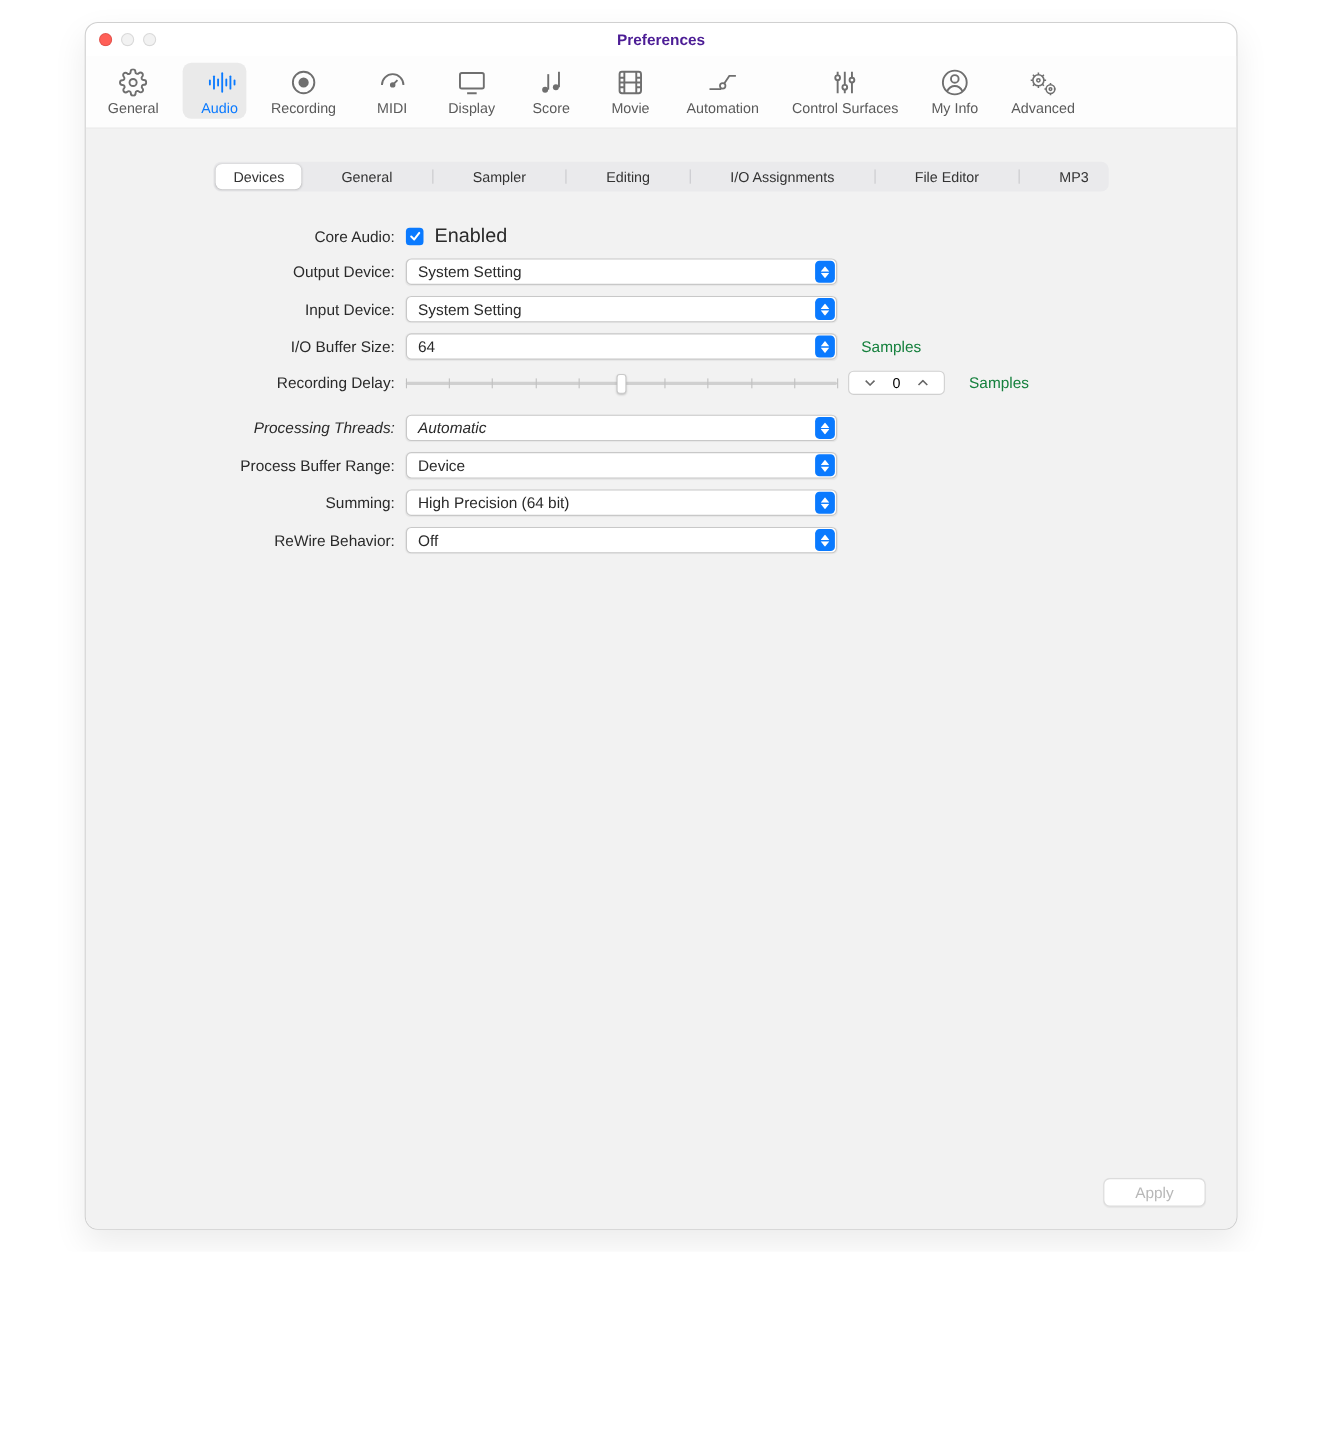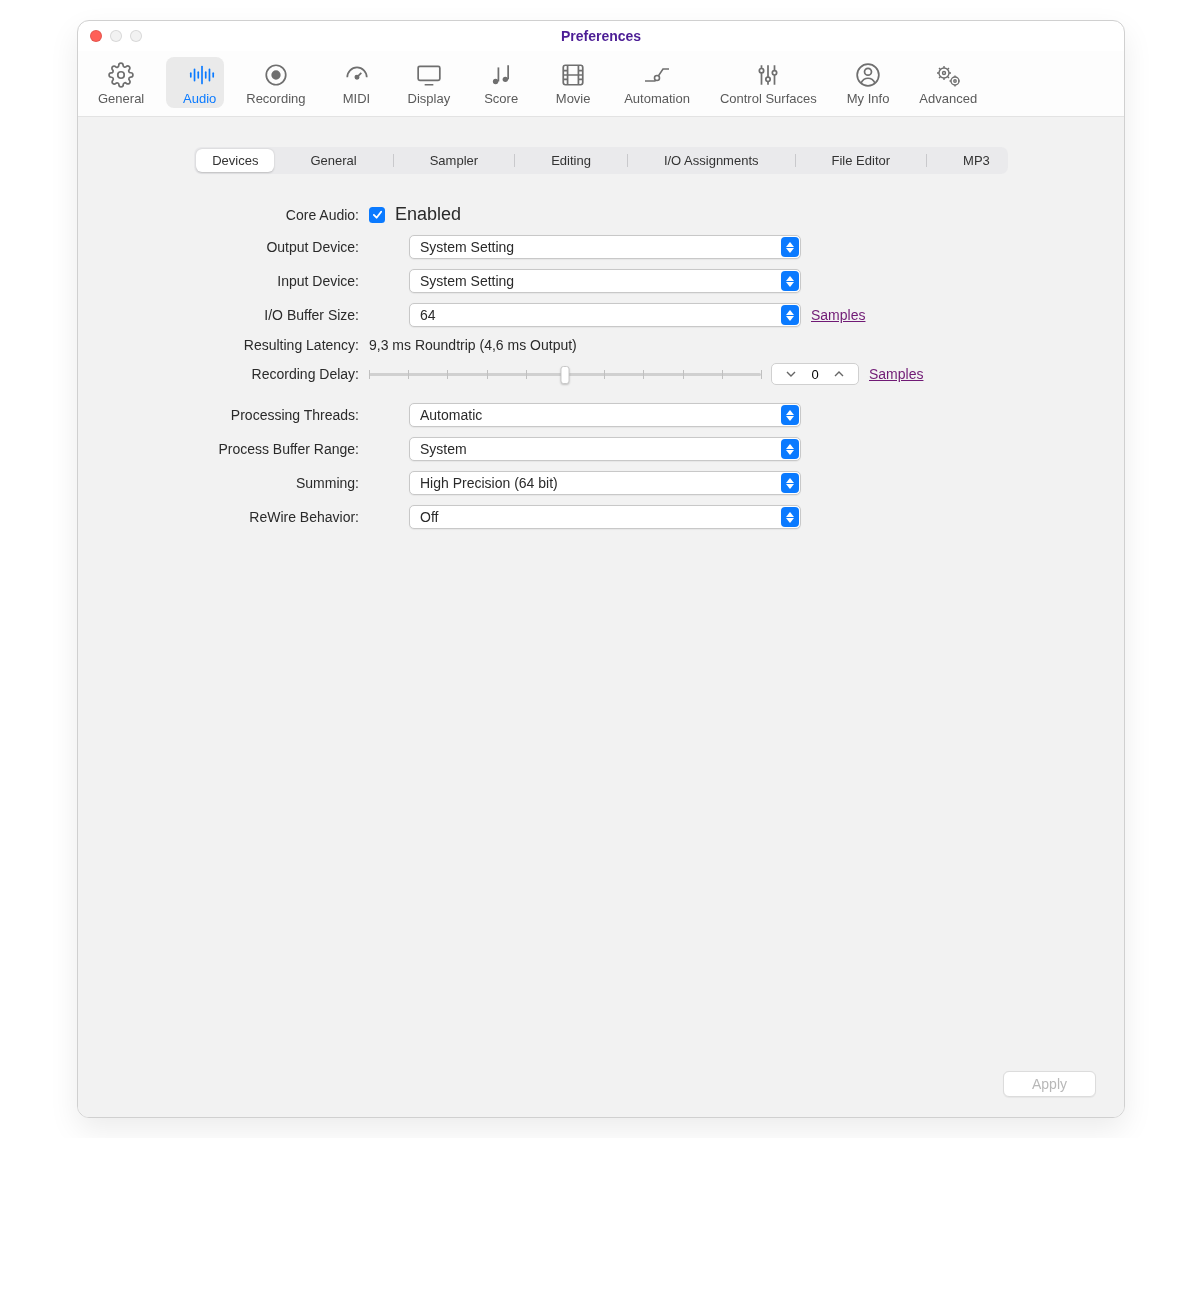--- a/index.html
+++ b/index.html
@@ -164,41 +164,39 @@
       border: 0.5px solid #c8c8c8;
       border-radius: 5px;
       display: flex;
       align-items: center;
       padding-left: 10px;
       font-size: 14px;
       color: #2a2a2a;
       position: relative;
       cursor: pointer;
       box-shadow: 0 0.5px 1px rgba(0,0,0,0.05);
-      margin-left: 40px;
     }
     .popup-arrows {
       position: absolute;
       right: 1px;
       top: 1px;
       bottom: 1px;
       width: 18px;
       background: #0a7aff;
       border-radius: 4px;
       display: flex;
       flex-direction: column;
       align-items: center;
       justify-content: center;
       gap: 1px;
     }
     .suffix {
       font-size: 14px;
-      color: #701a75;
-      margin-left: 0;
-      text-decoration: underline;
+      color: #15803d;
+      margin-left: 12px;
     }
     .value-text {
       font-size: 14px;
       color: #2a2a2a;
     }
     .slider-container {
       width: 392px;
       height: 20px;
       position: relative;
       cursor: pointer;
@@ -486,24 +484,20 @@
                 <polygon points="4,0 8,5 0,5" fill="#fff"></polygon>
               </svg>
             <svg width="8" height="5" viewBox="0 0 8 5">
                 <polygon points="4,5 8,0 0,0" fill="#fff"></polygon>
               </svg>
           </div>
         </div>
         <span class="suffix">Samples</span>
       </div>
 
-      <div class="row">
-        <div class="label">Resulting Latency:</div>
-        <div class="value-text">9,3 ms Roundtrip (4,6 ms Output)</div>
-      </div>
 
       <div class="row">
         <div class="label">Recording Delay:</div>
         <div class="slider-container">
           <div class="slider-track"></div>
           <div class="slider-tick" style="left:0%"></div>
           <div class="slider-tick" style="left:10%"></div>
           <div class="slider-tick" style="left:20%"></div>
           <div class="slider-tick" style="left:30%"></div>
           <div class="slider-tick" style="left:40%"></div>
@@ -524,39 +518,39 @@
           <span class="stepper-val">0</span>
           <span class="stepper-btn">
             <svg width="10" height="6" viewBox="0 0 10 6" fill="none" stroke="currentColor" stroke-width="1.4">
                 <polyline points="1,5 5,1 9,5"></polyline>
               </svg>
           </span>
         </div>
         <span class="suffix">Samples</span>
       </div>
 
-      <div class="row" style="margin-top:8px;">
+      <div class="row" style="margin-top:8px;font-style:italic;">
         <div class="label">Processing Threads:</div>
         <div class="popup">
           <span>Automatic</span>
           <div class="popup-arrows">
             <svg width="8" height="5" viewBox="0 0 8 5">
                 <polygon points="4,0 8,5 0,5" fill="#fff"></polygon>
               </svg>
             <svg width="8" height="5" viewBox="0 0 8 5">
                 <polygon points="4,5 8,0 0,0" fill="#fff"></polygon>
               </svg>
           </div>
         </div>
       </div>
 
       <div class="row">
         <div class="label">Process Buffer Range:</div>
         <div class="popup">
-          <span>System</span>
+          <span>Device</span>
           <div class="popup-arrows">
             <svg width="8" height="5" viewBox="0 0 8 5">
                 <polygon points="4,0 8,5 0,5" fill="#fff"></polygon>
               </svg>
             <svg width="8" height="5" viewBox="0 0 8 5">
                 <polygon points="4,5 8,0 0,0" fill="#fff"></polygon>
               </svg>
           </div>
         </div>
       </div>

